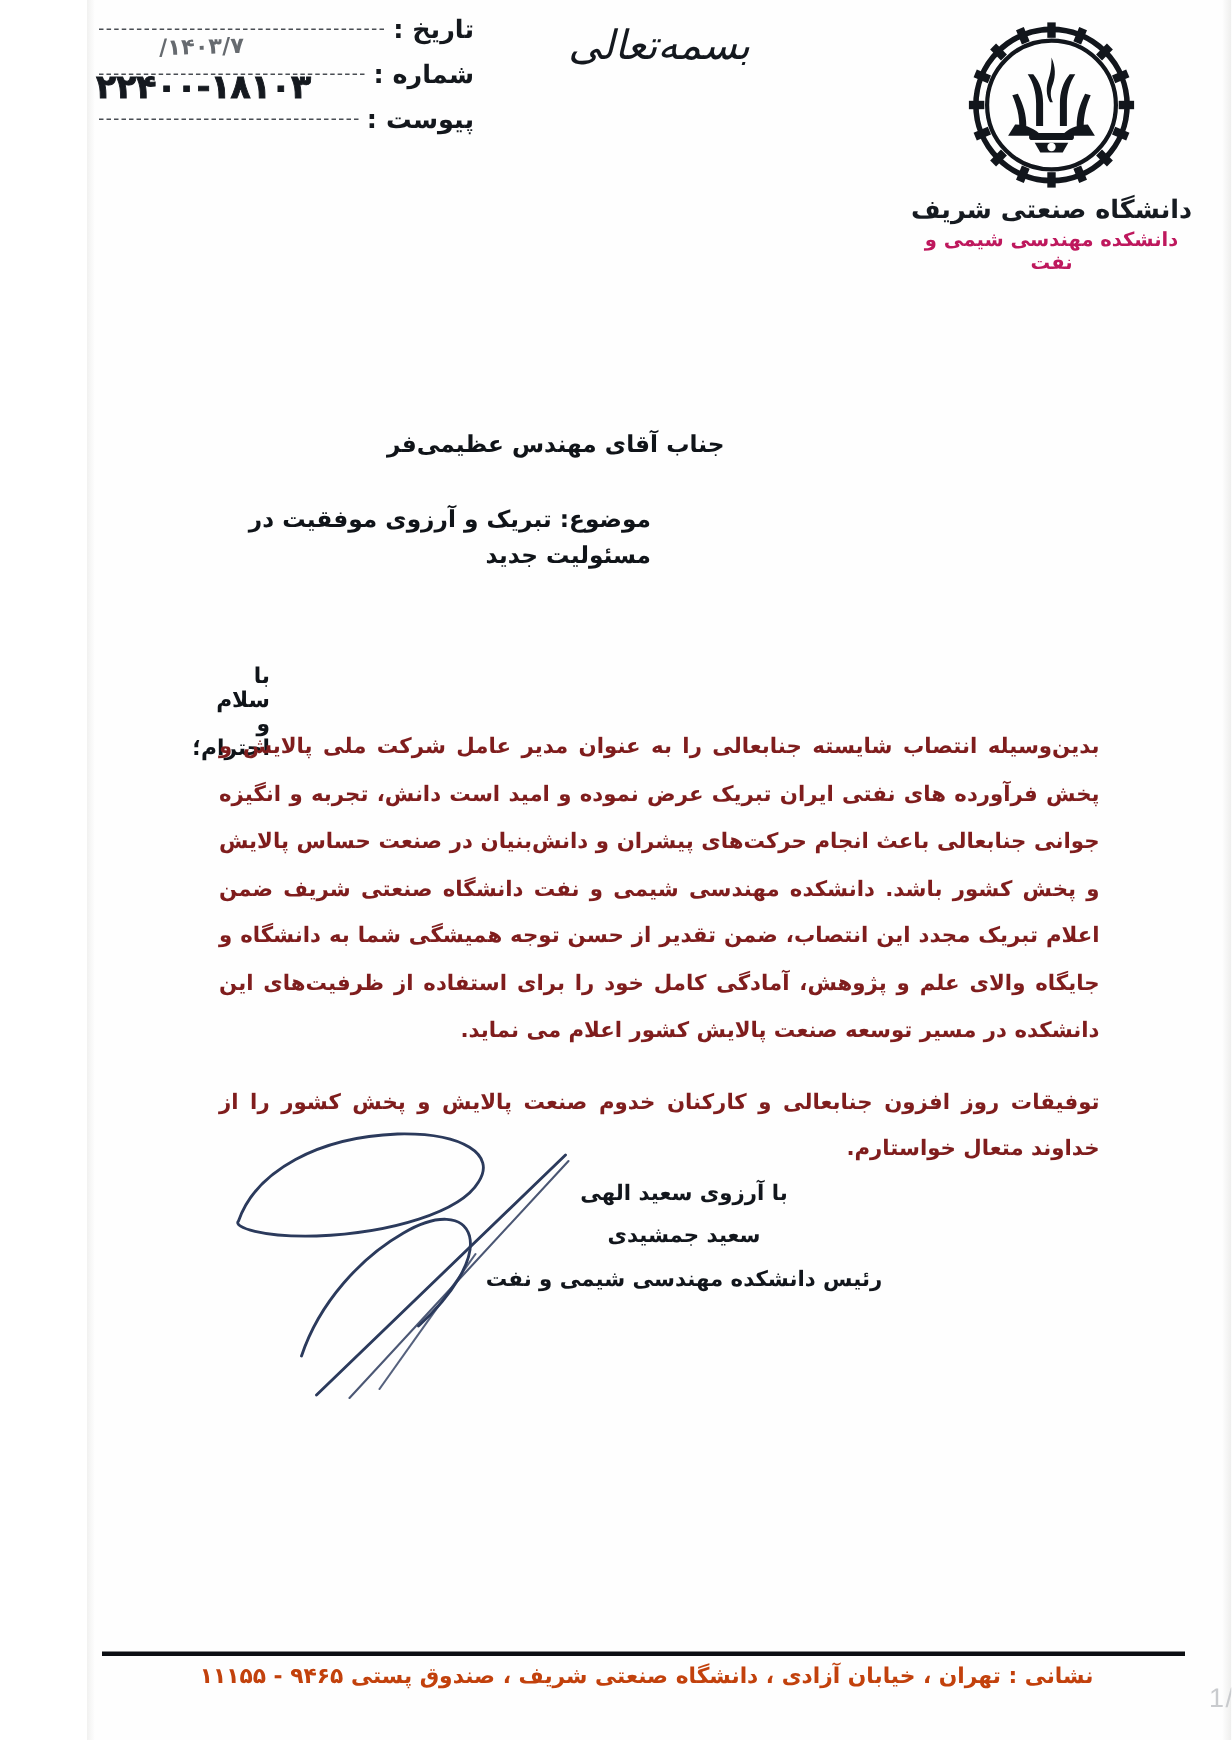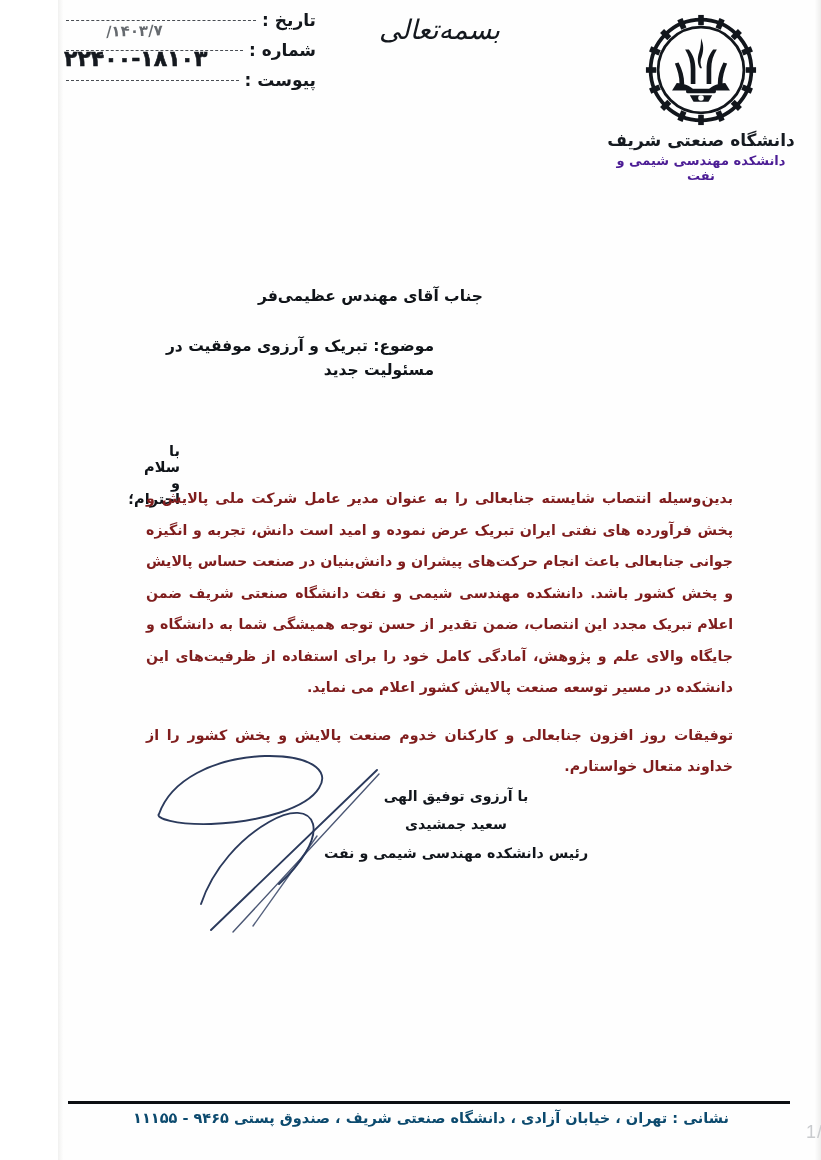--- a/index.html
+++ b/index.html
@@ -99,21 +99,21 @@
     margin-top: 4px;
     font-size: 17px;
     font-weight: bold;
     color: #161b21;
     letter-spacing: .2px;
   }
   .org-sub {
     margin-top: 3px;
     font-size: 13px;
     font-weight: bold;
-    color: #4c1d95;
+    color: #be185d;
   }
 
   
   .addressee {
     position: absolute;
     top: 285px;
     right: 88px;
     left: 88px;
     direction: rtl;
     text-align: right;
@@ -197,21 +197,21 @@
     position: absolute;
     top: 1107px;
     left: 14px;
     right: 31px;
     direction: rtl;
     text-align: center;
   }
   .footer-line {
     font-size: 14.5px;
     font-weight: bold;
-    color: #0c4a6e;
+    color: #c2410c;
     line-height: 1.62;
     letter-spacing: .3px;
   }
   .page-num {
     position: absolute;
     top: 1122px;
     left: 748px;
     font-size: 18px;
     color: #c9cbce;
     font-family: "Liberation Sans", sans-serif;
@@ -320,21 +320,21 @@
         <path d="M18 96 C30 62 72 40 124 38 C168 37 190 52 178 70 C166 90 120 104 70 106 C34 107 14 100 18 96 Z"></path>
         <path d="M60 186 C72 150 100 120 128 104 C150 91 168 92 172 106 C176 122 160 146 138 166"></path>
         <path d="M236 52 L70 212"></path>
         <path d="M238 56 L92 214" stroke-width="1.4" opacity=".85"></path>
         <path d="M176 118 L112 208" stroke-width="1.4" opacity=".8"></path>
       </g>
     </svg>
   </div>
 
   <div class="sign-block">
-    <div class="sign-line">با آرزوی توفیق الهی</div>
+    <div class="sign-line">با آرزوی سعید الهی</div>
     <div class="sign-line">سعید جمشیدی</div>
     <div class="sign-line">رئیس دانشکده مهندسی شیمی و نفت</div>
   </div>
 
   <div class="footer-rule"></div>
   <div class="footer">
     <div class="footer-line">نشانی : تهران ، خیابان آزادی ، دانشگاه صنعتی شریف ، صندوق پستی ۹۴۶۵ - ۱۱۱۵۵</div>
   </div>
   <div class="page-num">1/1</div>
 

